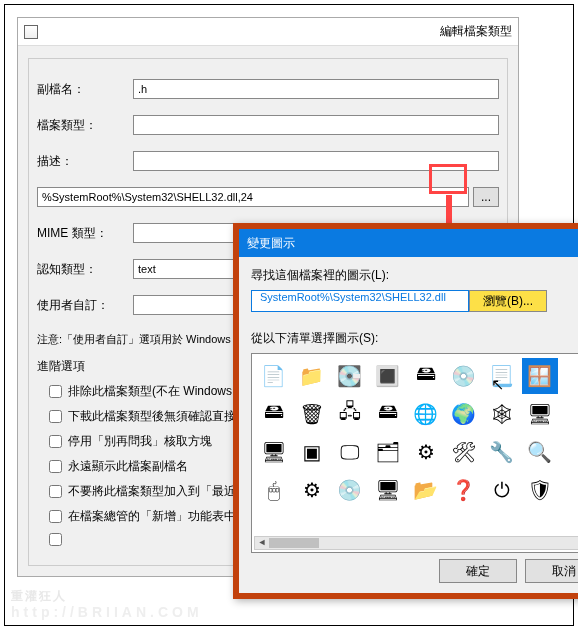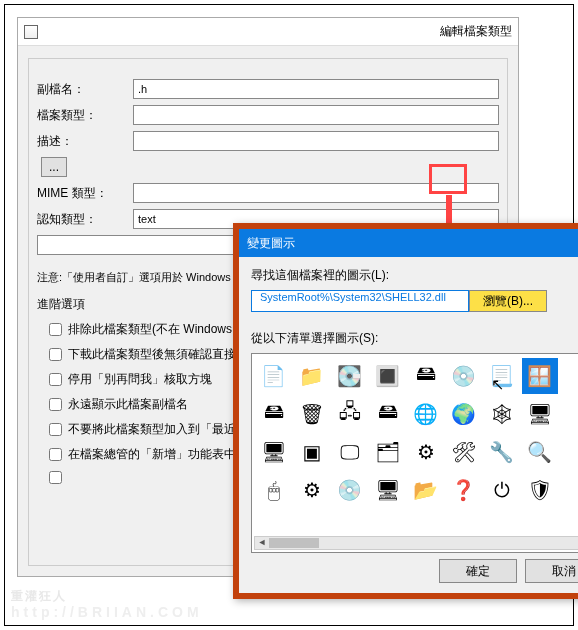--- a/index.html
+++ b/index.html
@@ -2,21 +2,21 @@
 <html><head>
 <meta charset="utf-8">
 <style>
 * { box-sizing: border-box; margin: 0; padding: 0; font-family: "Microsoft JhengHei", "Segoe UI", sans-serif; font-size: 12px; }
 body { background: #fff; width: 578px; height: 630px; position: relative; overflow: hidden; }
 .outer { position: absolute; left: 4px; top: 4px; width: 570px; height: 622px; border: 1px solid #000; }
 .main-win { position: absolute; left: 12px; top: 12px; width: 502px; height: 560px; background: #f0f0f0; border: 1px solid #aaa; }
 .titlebar { height: 28px; background: #fff; border-bottom: 1px solid #ddd; display: flex; align-items: center; padding: 0 6px; justify-content: space-between; }
 .titlebar .icon { width: 14px; height: 14px; border: 1px solid #666; margin-right: 6px; background: linear-gradient(#fff,#eee); }
 .main-body { position: absolute; left: 10px; top: 40px; right: 10px; bottom: 10px; border: 1px solid #ccc; padding: 20px 8px 8px; background: #f0f0f0; }
-.row { display: flex; align-items: center; margin-bottom: 6px; }
+.row { display: flex; align-items: center; margin-bottom: 16px; }
 .label { width: 96px; }
 .input { flex: 1; height: 20px; border: 1px solid #888; background: #fff; padding: 0 4px; font-size: 11px; }
 .browse-btn { width: 26px; height: 20px; margin-left: 4px; border: 1px solid #888; background: #e1e1e1; text-align: center; line-height: 18px; cursor: pointer; }
 .note { margin: 14px 0 10px; font-size: 11px; line-height: 1.5; }
 .group-label { margin: 4px 0; }
 .check-row { display: flex; align-items: center; margin: 8px 0 8px 12px; }
 .check-row input { margin-right: 6px; width: 13px; height: 13px; }
 .highlight { position: absolute; border: 3px solid #f44; pointer-events: none; }
 .hl-browse { left: 424px; top: 159px; width: 38px; height: 30px; }
 .arrow { position: absolute; left: 434px; top: 190px; width: 20px; height: 50px; pointer-events: none; }
@@ -64,31 +64,33 @@
         </div>
     <div class="row">
           <span class="label">檔案類型：</span>
           <input class="input" style="">
         </div>
     <div class="row">
           <span class="label">描述：</span>
           <input class="input" style="">
         </div>
     <div class="row">
+      <input class="input" value="%SystemRoot%\System32\SHELL32.dll,24" style="">
       <div class="browse-btn">...</div>
     </div>
     <div class="row">
           <span class="label">MIME 類型：</span>
           <input class="input" style="">
         </div>
     <div class="row">
           <span class="label">認知類型：</span>
           <input class="input" value="text" style="">
         </div>
     <div class="row">
+          <span class="label">使用者自訂：</span>
           <input class="input" style="">
         </div>
 
     <div class="note">注意:「使用者自訂」選項用於 Windows 預設程式(開啟 -&gt; 選擇預設程式)。當您設動作</div>
     <div class="group-label">進階選項</div>
 
     <div class="check-row">
           <input type="checkbox" style="">
           <span>排除此檔案類型(不在 Windows 的</span>
         </div>

